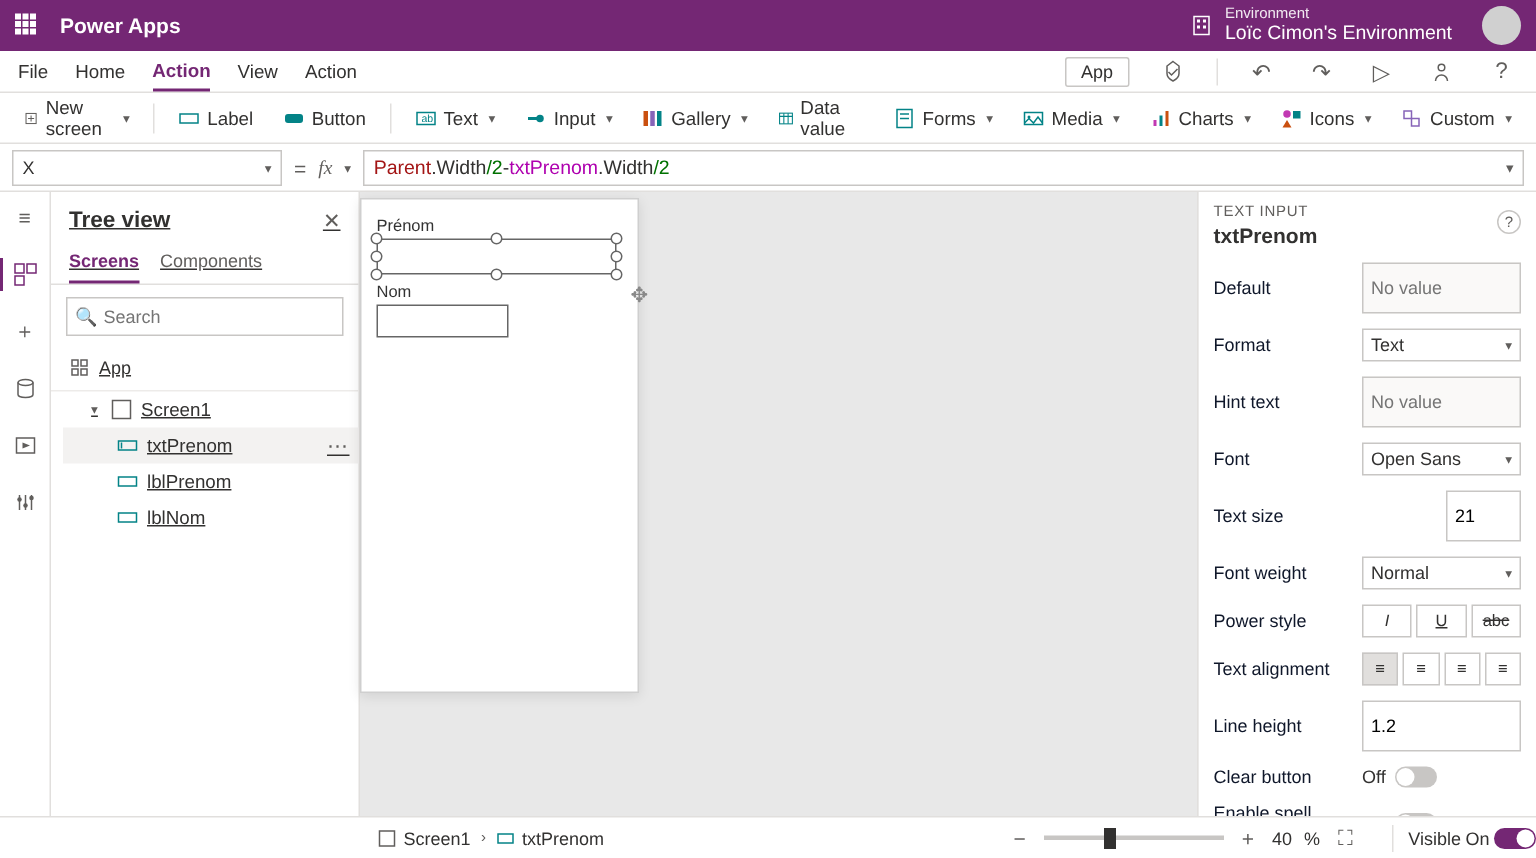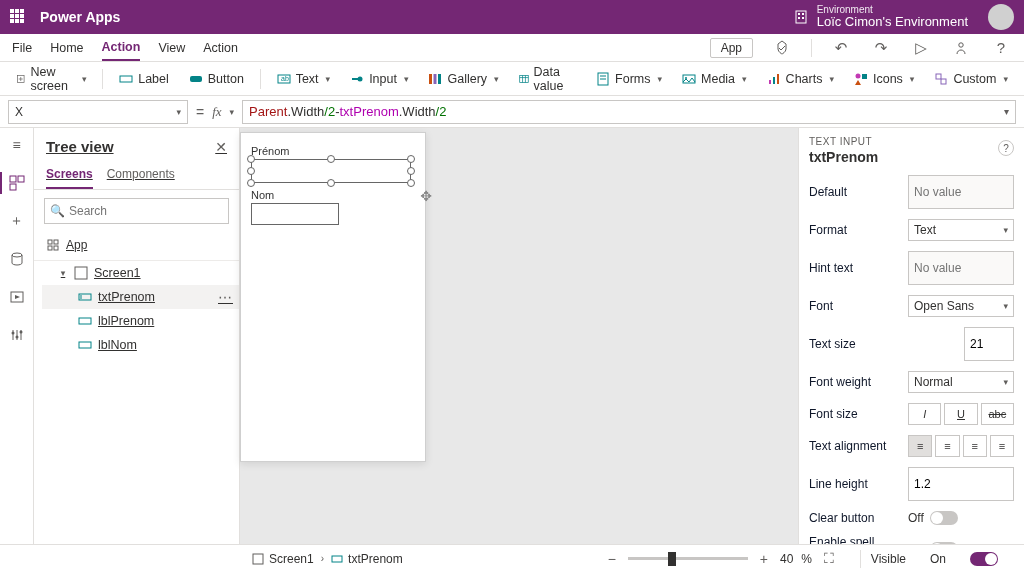--- a/index.html
+++ b/index.html
@@ -457,21 +457,21 @@
     <div class="prop-row">
         <div class="plabel">Font weight</div>
         <div class="pval">
           <div class="pselect">
             <span>Normal</span>
             <span class="chev">▾</span>
           </div>
         </div>
       </div>
     <div class="prop-row">
-        <div class="plabel">Font size</div>
+        <div class="plabel">Power style</div>
         <div class="pval">
           <div class="btngroup">
       <div class="b">
               <i>I</i>
             </div>
       <div class="b">
               <u>U</u>
             </div>
       <div class="b">
               <s>abc</s>
@@ -532,20 +532,20 @@
     <span class="zb">−</span>
     <div class="track">
         <div class="thumb"></div>
       </div>
     <span class="zb">+</span>
     <span>40</span>
     <span>%</span>
     <span class="zb">⛶</span>
   </div>
   <div class="sep2"></div>
-  <div style="display:flex;align-items:center;gap:24px;padding-right:26px;">
+  <div style="display:flex;align-items:center;gap:3px;padding-right:0;">
     <span>Visible</span>
     <span style="">On</span>
     <div class="toggle-track on">
         <div class="toggle-knob"></div>
       </div>
   </div>
 </div>
 
 </body></html>

